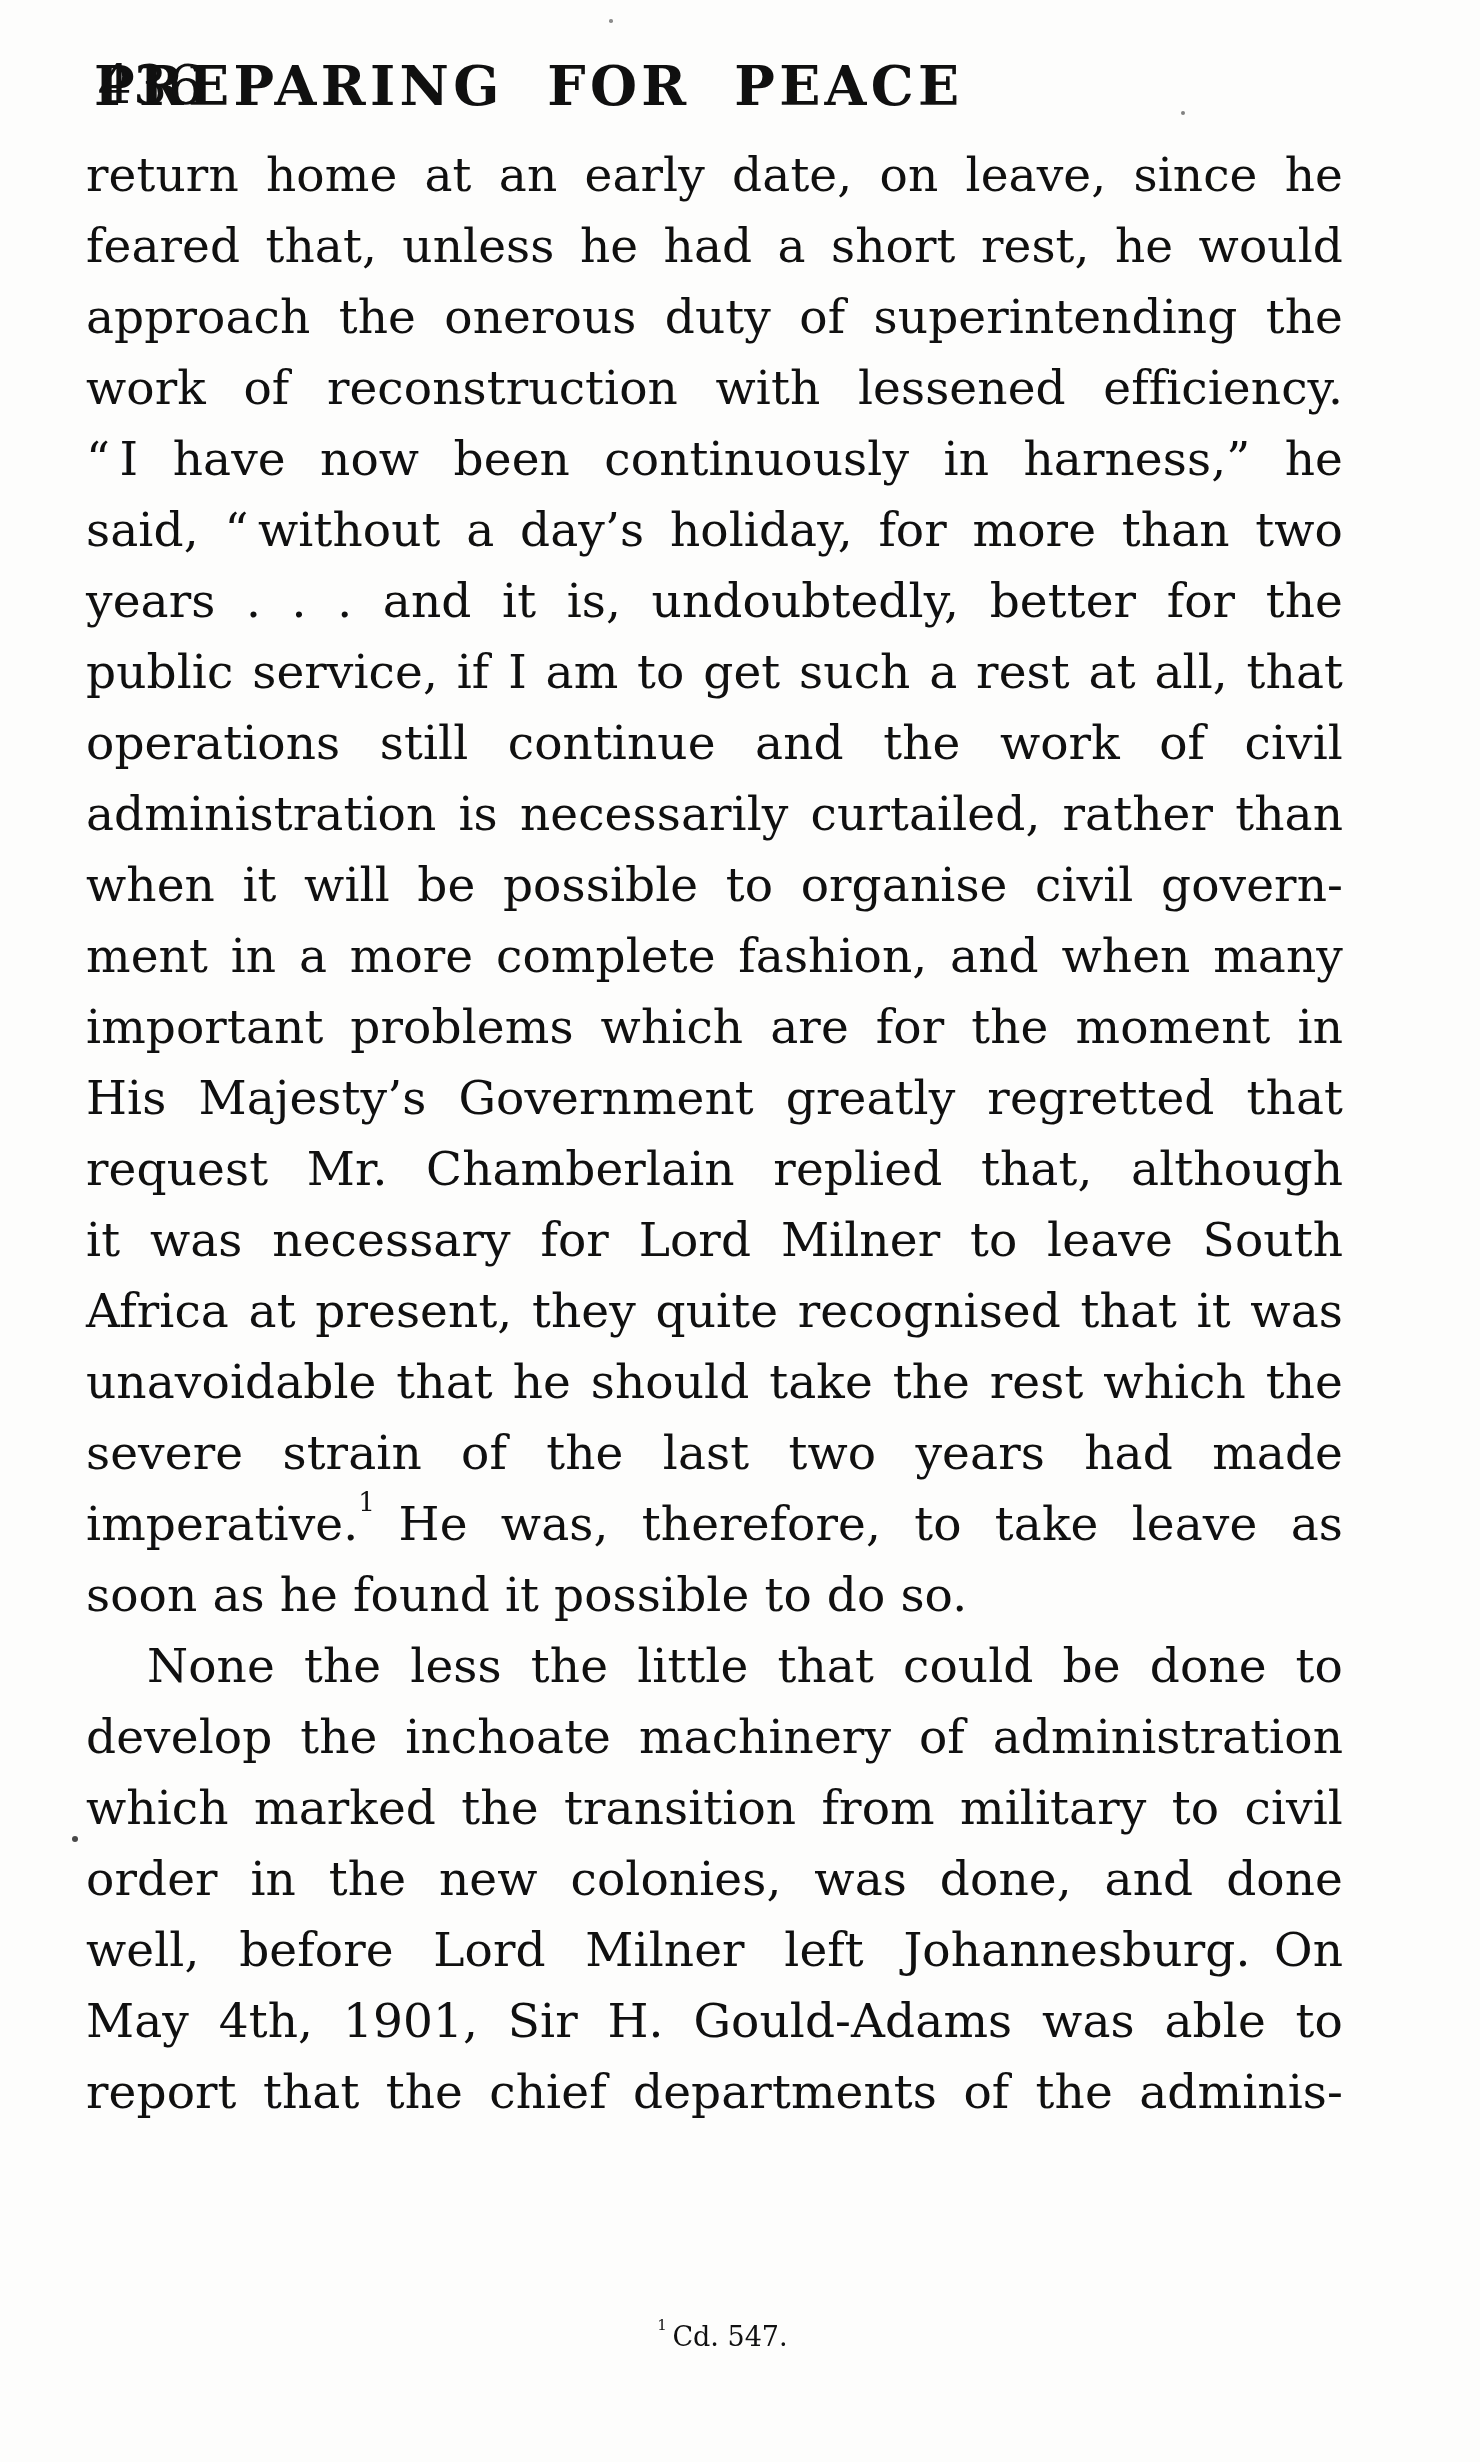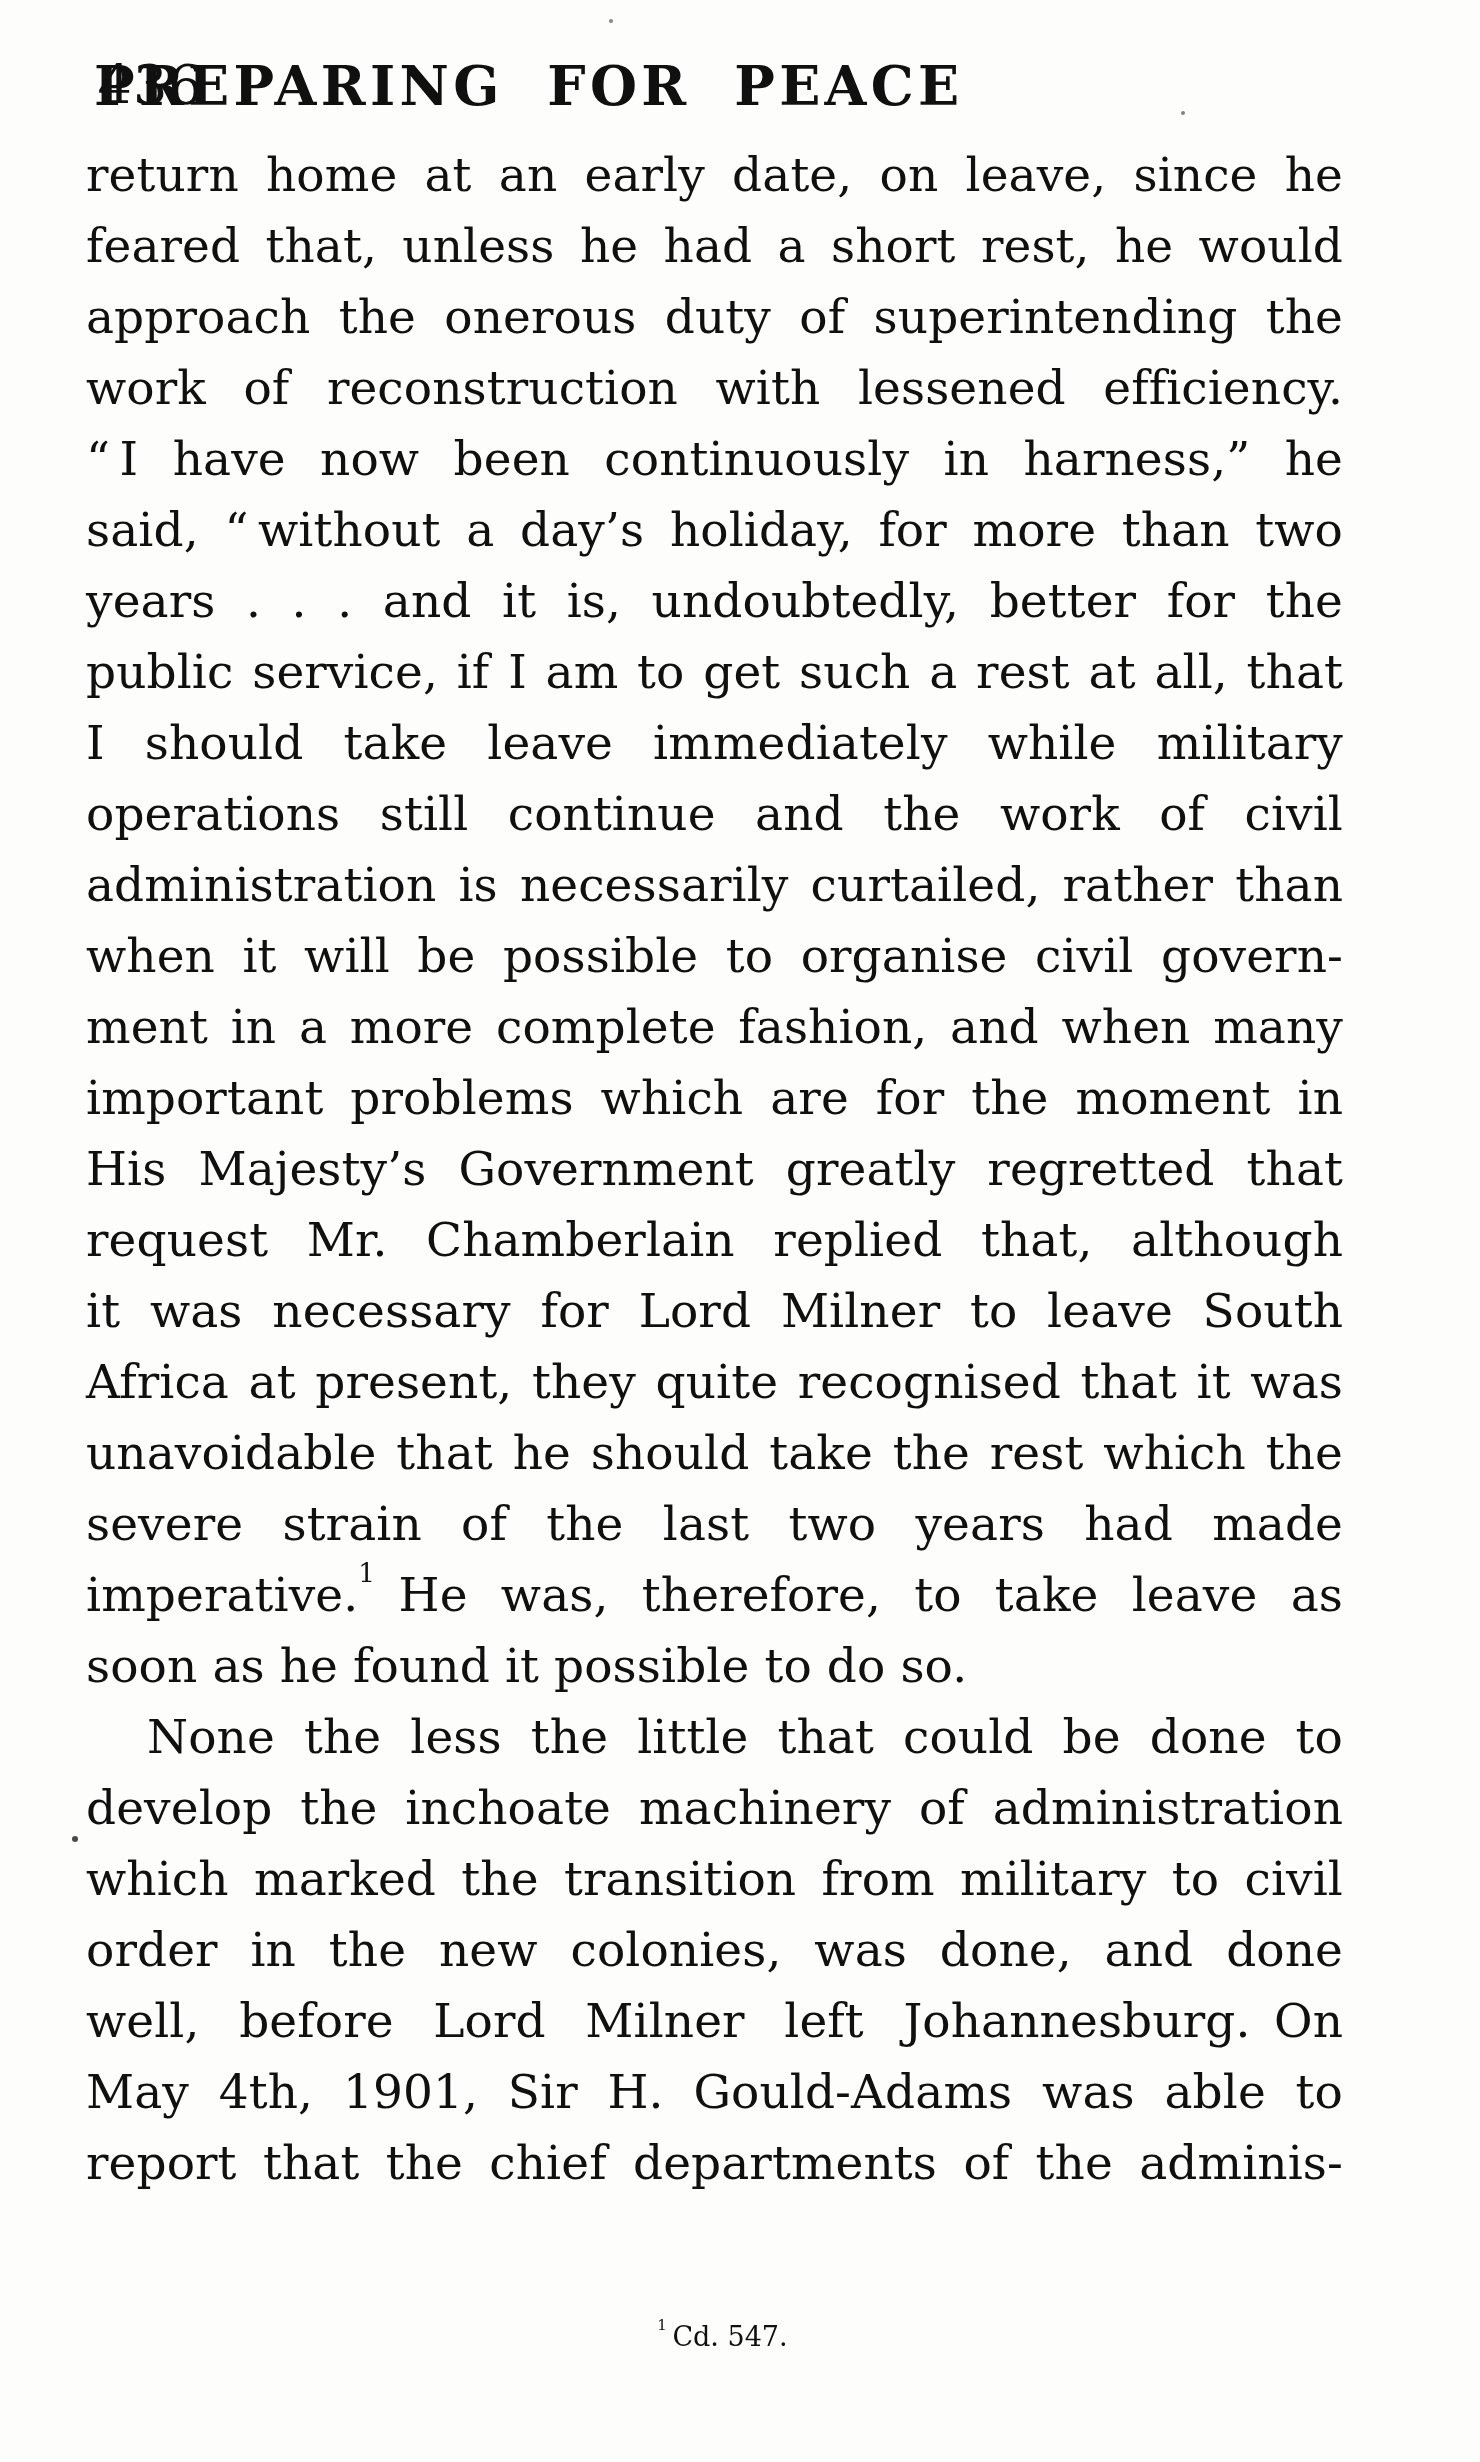--- a/index.html
+++ b/index.html
@@ -75,21 +75,20 @@
 
   <div class="body-lines">
       <div class="line">return home at an early date, on leave, since he</div>
       <div class="line">feared that, unless he had a short rest, he would</div>
       <div class="line">approach the onerous duty of superintending the</div>
       <div class="line">work of reconstruction with lessened efficiency.</div>
       <div class="line">“ I have now been continuously in harness,” he</div>
       <div class="line">said, “ without a day’s holiday, for more than two</div>
       <div class="line">years . . . and it is, undoubtedly, better for the</div>
       <div class="line">public service, if I am to get such a rest at all, that</div>
-      <div class="line">I should take leave immediately while military</div>
       <div class="line">operations still continue and the work of civil</div>
       <div class="line">administration is necessarily curtailed, rather than</div>
       <div class="line">when it will be possible to organise civil govern-</div>
       <div class="line">ment in a more complete fashion, and when many</div>
       <div class="line">important problems which are for the moment in</div>
       <div class="line">His Majesty’s Government greatly regretted that</div>
       <div class="line">request Mr. Chamberlain replied that, although</div>
       <div class="line">it was necessary for Lord Milner to leave South</div>
       <div class="line">Africa at present, they quite recognised that it was</div>
       <div class="line">unavoidable that he should take the rest which the</div>

